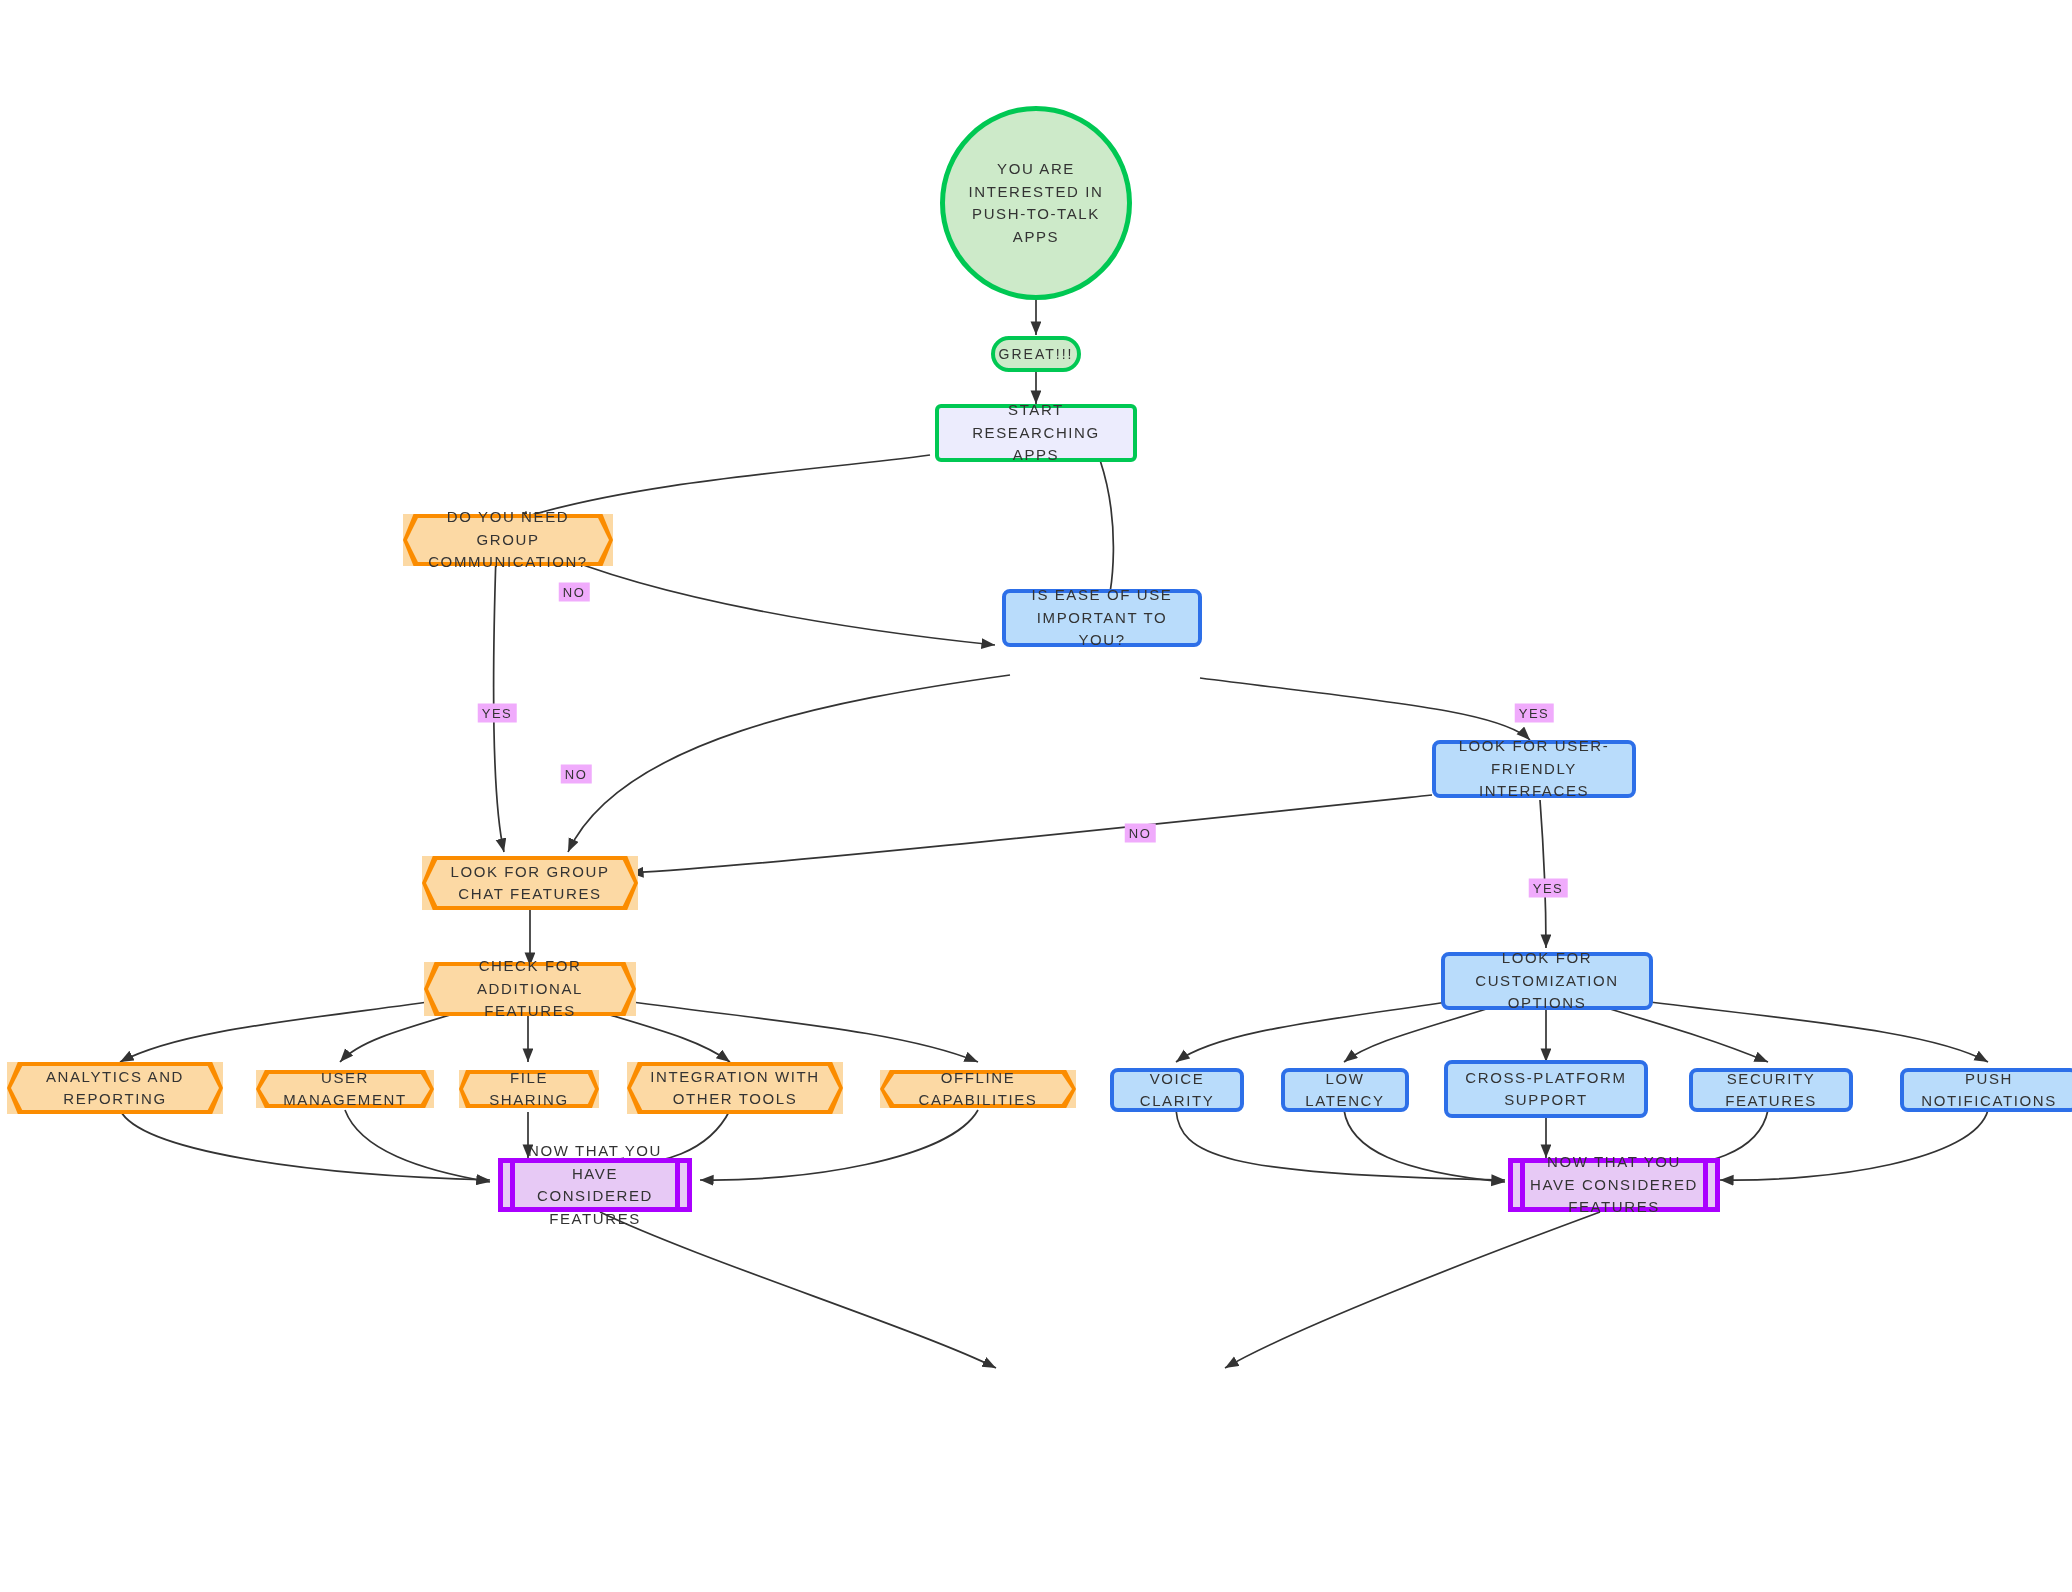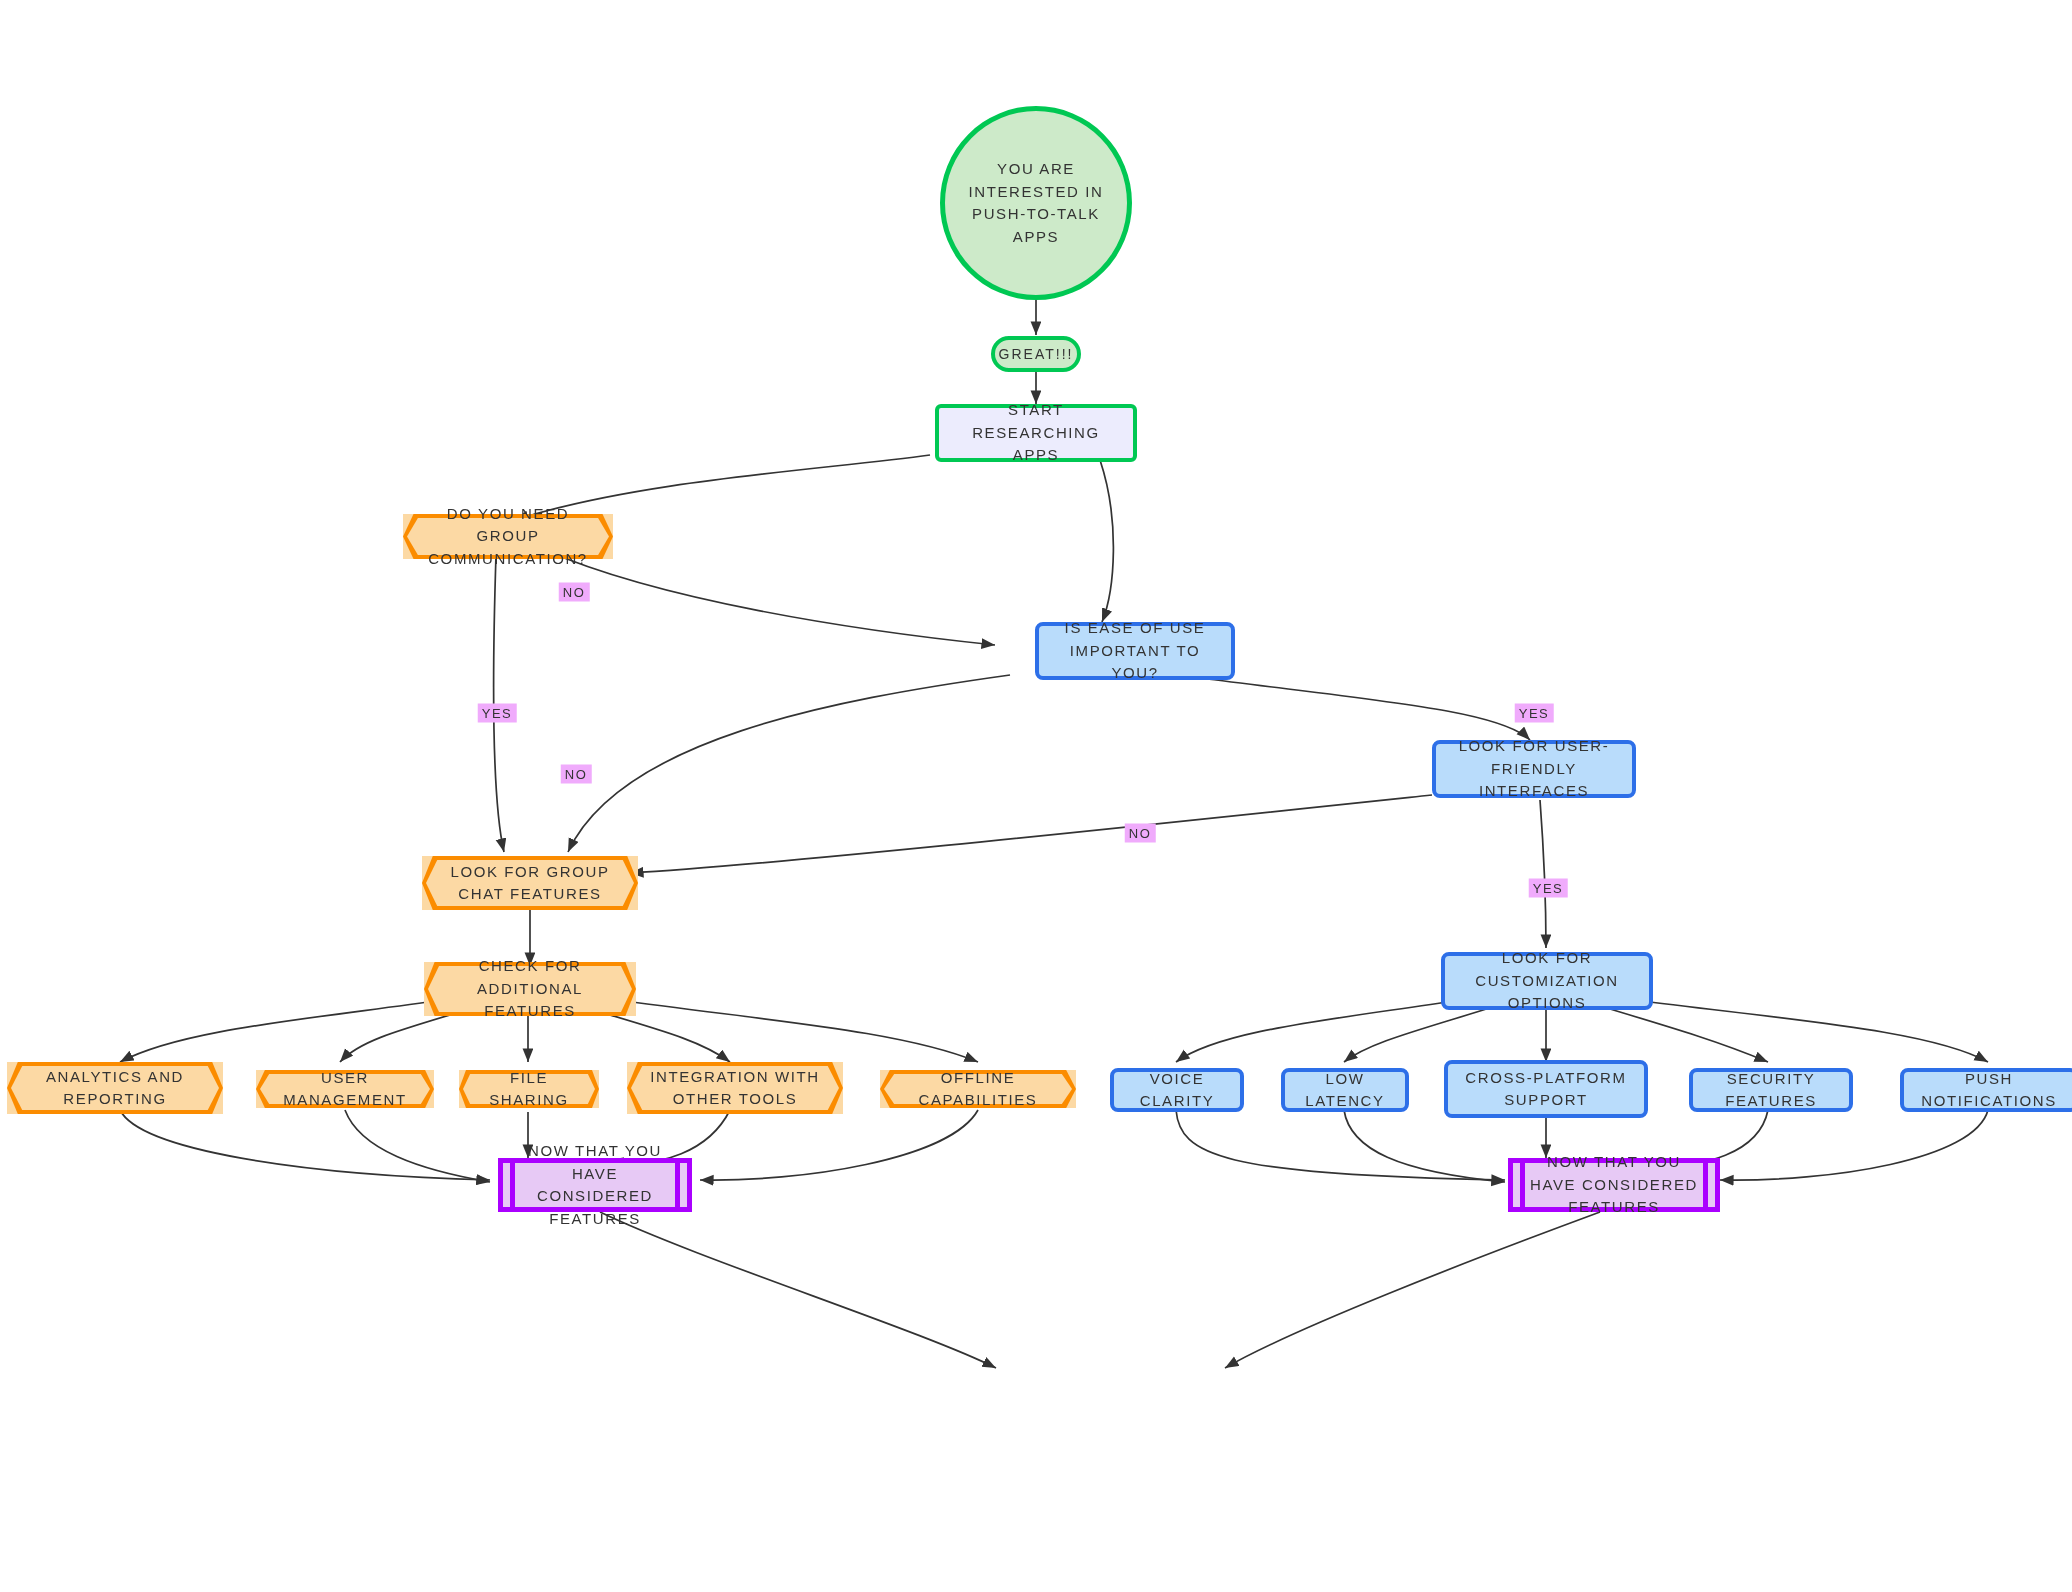--- a/index.html
+++ b/index.html
@@ -211,27 +211,27 @@
   </div>
 
   <div class="node n-stadium" style="left:991px; top:336px; width:90px; height:36px;">
     <span class="label">GREAT!!!</span>
   </div>
 
   <div class="node n-rect-green" style="left:935px; top:404px; width:202px; height:58px;">
     <span class="label">Start researching apps</span>
   </div>
 
-  <div class="node n-hex" style="left:403px; top:514px; width:210px; height:45px;">
+  <div class="node n-hex" style="left:403px; top:514px; width:210px; height:52px;">
     <span class="hexfill"></span>
     <span class="hexinner"></span>
     <span class="label">Do you need group communication?</span>
   </div>
 
-  <div class="node n-rect-blue" style="left:1002px; top:622px; width:200px; height:58px;margin-left:33px;">
+  <div class="node n-rect-blue" style="left:1002px; top:589px; width:200px; height:58px;">
     <span class="label">Is ease of use important to you?</span>
   </div>
 
   <div class="node n-rect-blue" style="left:1432px; top:740px; width:204px; height:58px;">
     <span class="label">Look for user-friendly interfaces</span>
   </div>
 
   <div class="node n-hex" style="left:422px; top:856px; width:216px; height:54px;">
     <span class="hexfill"></span>
     <span class="hexinner"></span>

